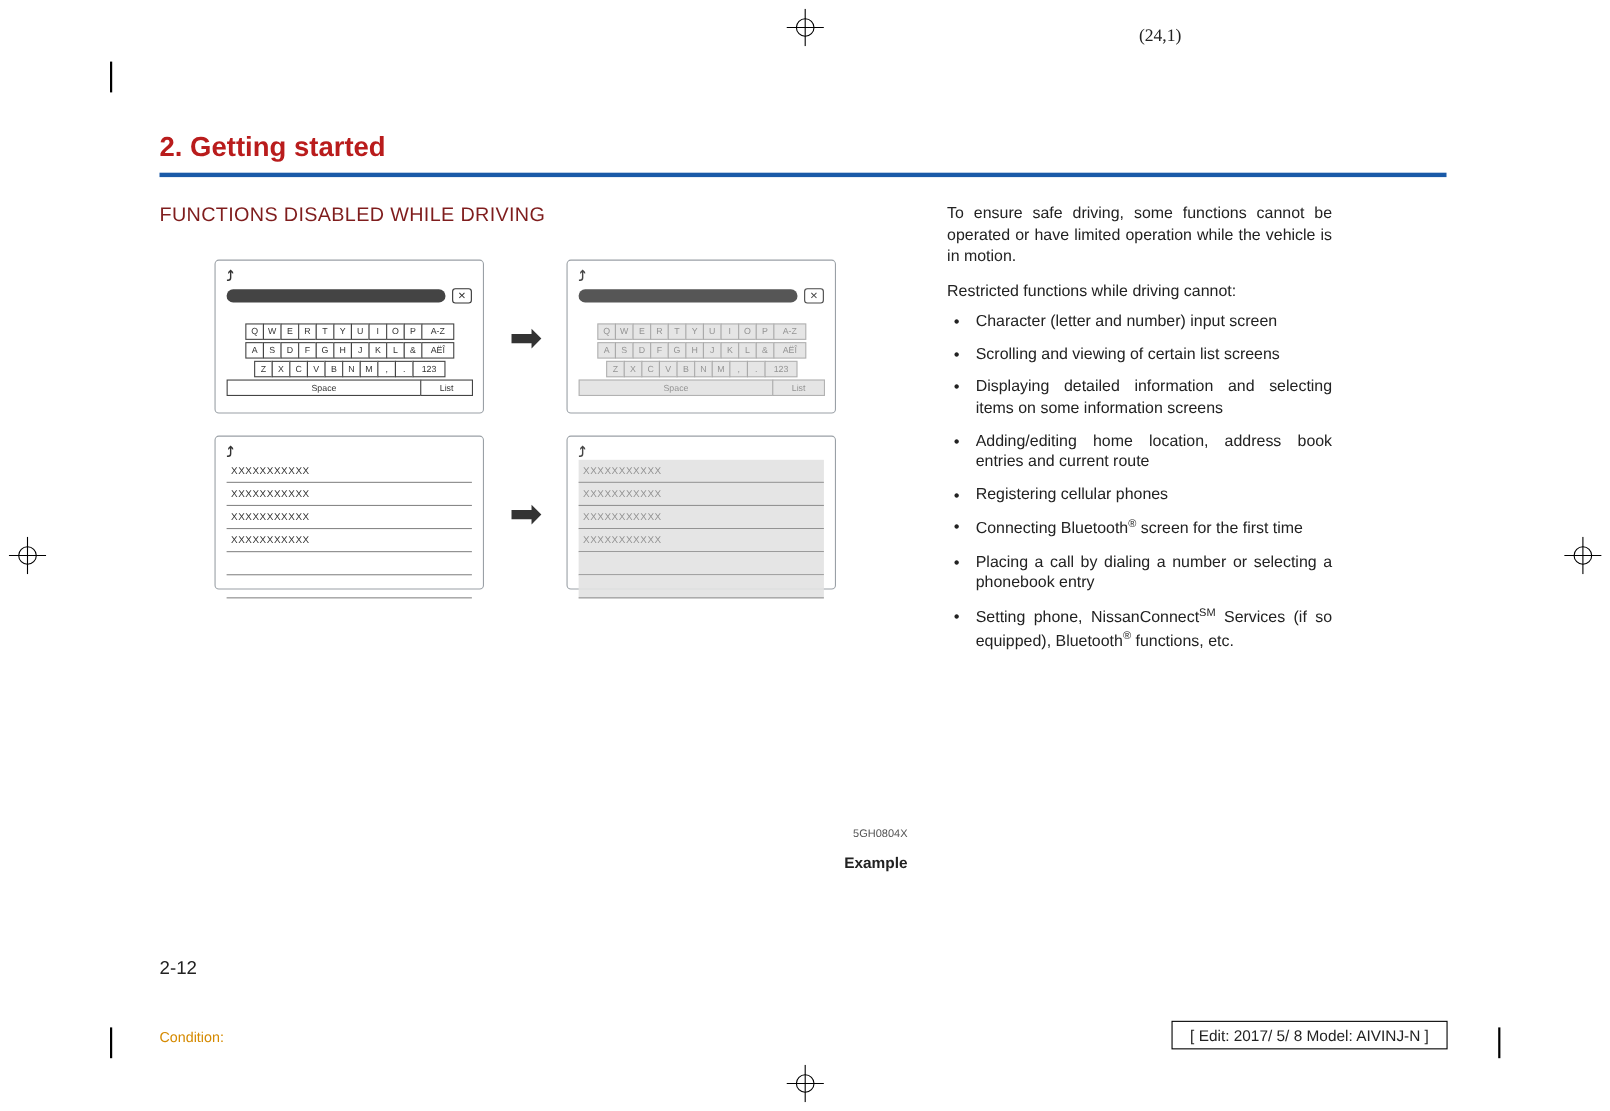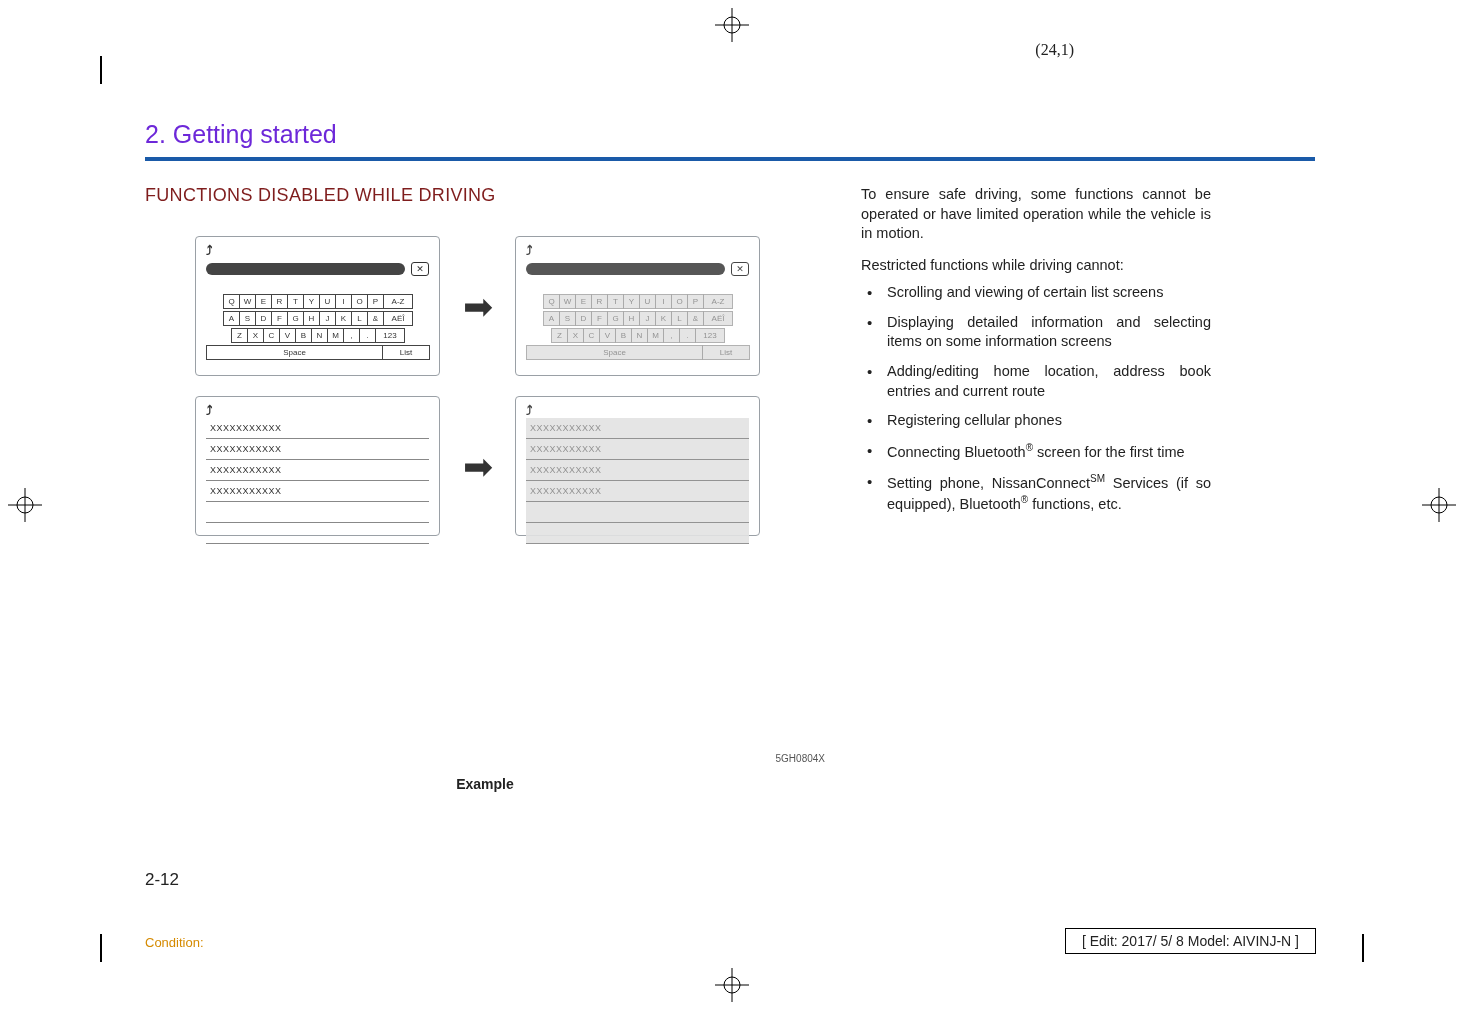--- a/index.html
+++ b/index.html
@@ -6,21 +6,21 @@
   html, body {
     width: 1464px;
     height: 1010px;
     background: #fff;
     font-family: Verdana, Geneva, sans-serif;
     color: #222;
     position: relative;
   }
   .page-coord {
     position: absolute;
-    top: 41px;
+    top: 24px;
     right: 390px;
     font-family: "Times New Roman", serif;
     font-size: 16px;
   }
   .crop-top { position:absolute; top:8px; left:50%; transform:translateX(-50%); }
   .crop-bottom { position:absolute; bottom:8px; left:50%; transform:translateX(-50%); }
   .crop-left { position:absolute; top:50%; left:8px; transform:translateY(-50%) rotate(90deg); }
   .crop-right { position:absolute; top:50%; right:8px; transform:translateY(-50%) rotate(90deg); }
   .crop-mark svg { display:block; }
 
@@ -29,22 +29,22 @@
   .bottom-tick-r { position:absolute; bottom:48px; right:100px; width:2px; height:28px; background:#000; }
 
   .page {
     position: absolute;
     top: 120px;
     left: 145px;
     width: 1170px;
   }
   .chapter-title {
     font-size: 25px;
-    font-weight: normal;
-    color: #6d28d9;
+    font-weight: bold;
+    color: #b91c1c;
     margin-bottom: 8px;
   }
   .title-rule {
     height: 4px;
     background: #1a5aa8;
     margin-bottom: 24px;
   }
   .columns {
     display: flex;
     gap: 36px;
@@ -123,21 +123,21 @@
     position:absolute;
     font-size:36px;
     color:#333;
   }
 
   .dim .key, .dim .pill, .dim .list-row, .dim .clear-btn, .dim .back-icon { opacity:0.9; }
   .dim .key, .dim .list-row { background:#e3e3e3; color:#888; }
   .dim .key { border-color:#aaa; }
 
   .example-label {
-    text-align:center;
+    text-align:right;
     font-weight:bold;
     font-size:14px;
     margin-top:18px;
   }
   .img-id {
     position:absolute;
     right:0;
     bottom:-20px;
     font-size:10px;
     color:#555;
@@ -377,25 +377,27 @@
         <div class="img-id" style="bottom:-108px;">5GH0804X</div>
       </div>
 
       <div class="example-label" style="margin-top:120px;">Example</div>
     </div>
 
     <div class="col-right">
       <p class="body-p">To ensure safe driving, some functions cannot be operated or have limited operation while the vehicle is in motion.</p>
       <p class="body-p" style="margin-bottom:8px;">Restricted functions while driving cannot:</p>
       <ul class="body-list" id="bullet-list">
+          <li>Character (letter and number) input screen</li>
           <li>Scrolling and viewing of certain list screens</li>
           <li>Displaying detailed information and selecting items on some information screens</li>
           <li>Adding/editing home location, address book entries and current route</li>
           <li>Registering cellular phones</li>
           <li><span>Connecting Bluetooth</span><sup class="reg">®</sup><span> screen for the first time</span></li>
+          <li>Placing a call by dialing a number or selecting a phonebook entry</li>
           <li><span>Setting phone, NissanConnect</span><sup class="sm">SM</sup><span> Services (if so equipped), Bluetooth</span><sup class="reg">®</sup><span> functions, etc.</span></li>
         </ul>
     </div>
   </div>
 </div>
 
 <div class="page-num">2-12</div>
 <div class="condition">Condition:</div>
 <div class="edit-box">[ Edit: 2017/ 5/ 8   Model: AIVINJ-N ]</div>
 

